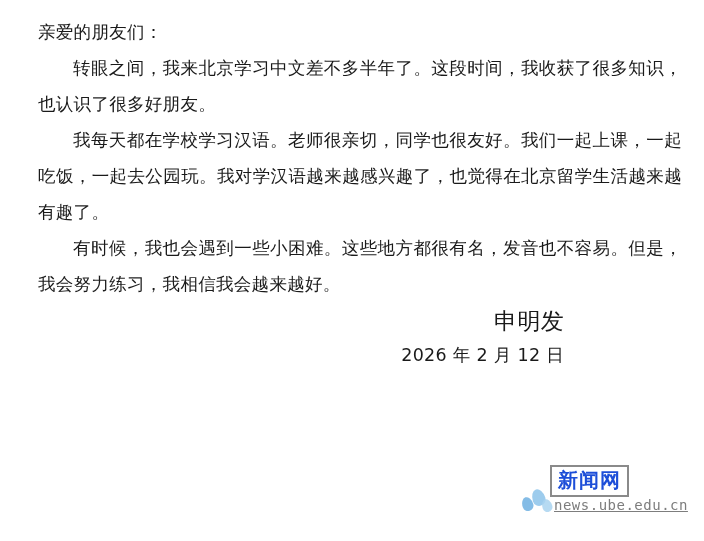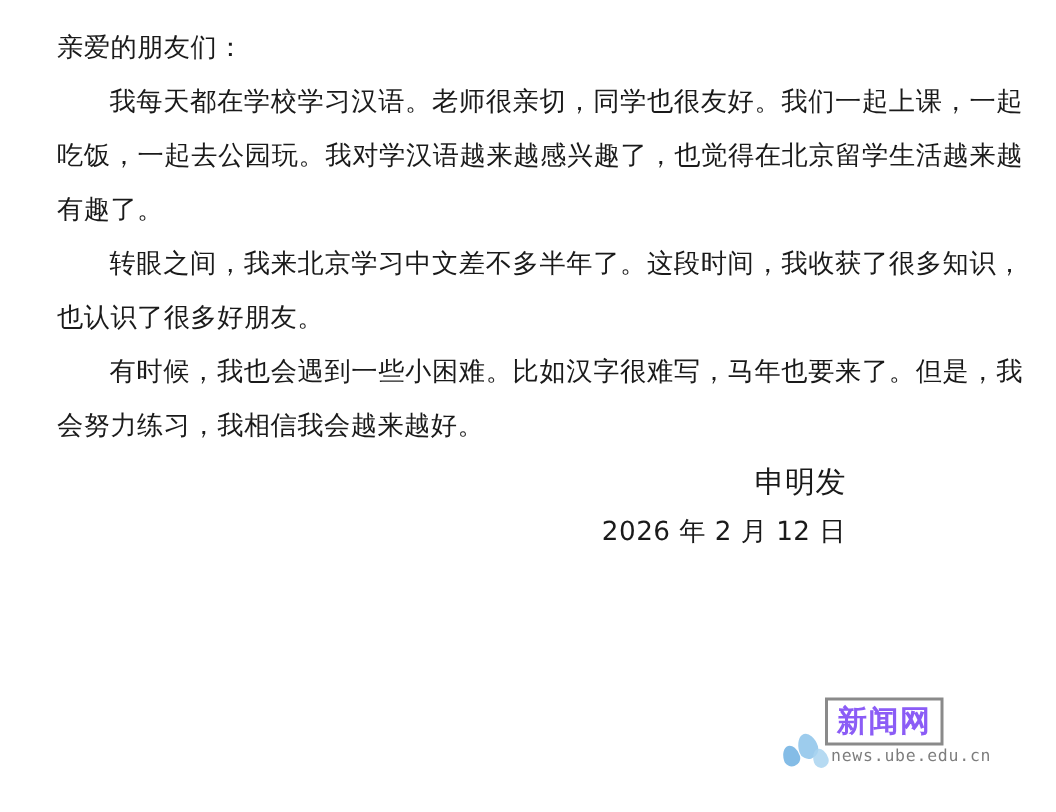--- a/index.html
+++ b/index.html
@@ -39,21 +39,21 @@
     text-indent: 0;
   }
   .signature-block {
     margin-top: 2px;
     text-align: right;
     padding-right: 118px;
     position: relative;
     z-index: 1;
   }
   .sig-name {
-    font-size: 20px;
+    font-size: 23px;
     line-height: 34px;
     color: #1a1a1a;
     letter-spacing: 0.3px;
   }
   .sig-date {
     font-size: 17.5px;
     line-height: 34px;
     color: #1a1a1a;
     letter-spacing: 0.3px;
     padding-right: 0px;
@@ -73,34 +73,35 @@
     left: 30px;
     top: 0px;
     border: 2px solid #8a8a8a;
     padding: 1px 6px 3px 6px;
     background: rgba(255,255,255,0.55);
   }
   .wm-text {
     font-family: "DejaVu Sans", "Liberation Sans", sans-serif;
     font-size: 20px;
     font-weight: bold;
-    color: #8b5cf6;
+    color: #1d4ed8;
     letter-spacing: 1px;
     line-height: 24px;
     white-space: nowrap;
   }
   .wm-url {
     position: absolute;
     left: 34px;
     top: 32px;
     font-family: "DejaVu Sans Mono", "Liberation Mono", monospace;
-    font-size: 11px;
+    font-size: 14px;
     color: #7d7d7d;
     letter-spacing: 0.5px;
     white-space: nowrap;
+    text-decoration: underline;
   }
   .wm-drops {
     position: absolute;
     left: 0px;
     top: 22px;
     width: 40px;
     height: 36px;
   }
   .drop {
     position: absolute;
@@ -114,23 +115,23 @@
   .drop.d1 { left: 2px;  top: 10px; width: 11px; height: 14px; background: #6fb0e2; }
   .drop.d2 { left: 12px; top: 2px;  width: 13px; height: 17px; background: #8cc3ea; }
   .drop.d3 { left: 22px; top: 12px; width: 10px; height: 13px; background: #a9d3f0; }
 </style>
 </head>
 <body>
 
 <div class="page">
   <div class="letter">
     <p class="para no-indent">亲爱的朋友们：</p>
+    <p class="para">转眼之间，我来北京学习中文差不多半年了。这段时间，我收获了很多知识，也认识了很多好朋友。</p>
     <p class="para">我每天都在学校学习汉语。老师很亲切，同学也很友好。我们一起上课，一起吃饭，一起去公园玩。我对学汉语越来越感兴趣了，也觉得在北京留学生活越来越有趣了。</p>
-    <p class="para">转眼之间，我来北京学习中文差不多半年了。这段时间，我收获了很多知识，也认识了很多好朋友。</p>
-    <p class="para">有时候，我也会遇到一些小困难。比如汉字很难写，马年也要来了。但是，我会努力练习，我相信我会越来越好。</p>
+    <p class="para">有时候，我也会遇到一些小困难。这些地方都很有名，发音也不容易。但是，我会努力练习，我相信我会越来越好。</p>
   </div>
 
   <div class="signature-block">
     <div class="sig-name">申明发</div>
     <div class="sig-date">2026 年 2 月 12 日</div>
   </div>
 </div>
 
 <div class="watermark">
   <div class="wm-drops">

